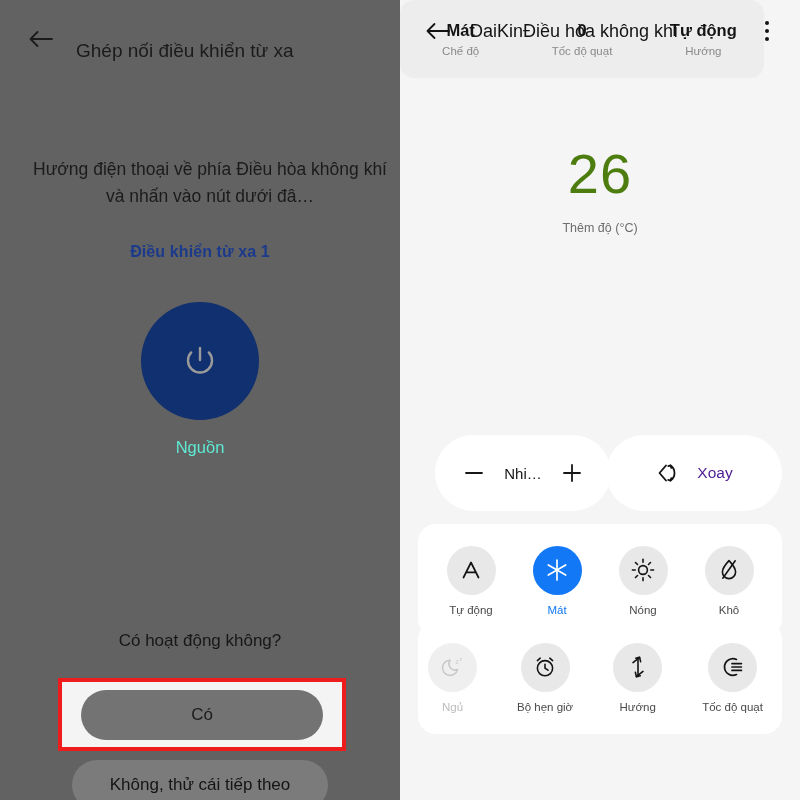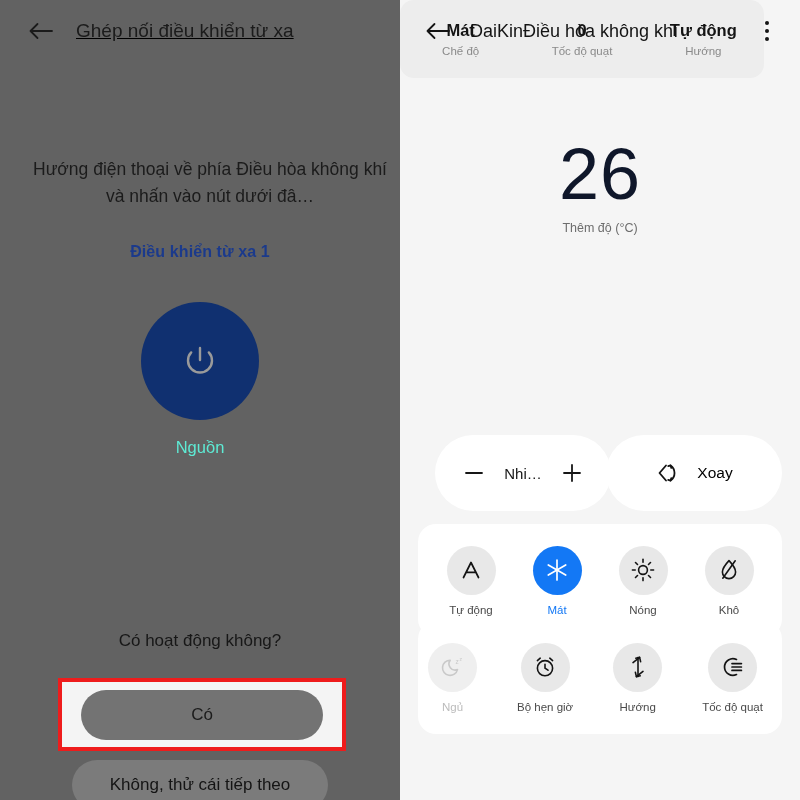--- a/index.html
+++ b/index.html
@@ -12,21 +12,21 @@
 
   
   .left-panel {
     position: relative;
     width: 400px; height: 800px;
     background: #626262;
     overflow: hidden;
   }
   .l-header {
     position: absolute; top: 0; left: 0; width: 437px; height: 62px;
-    display: flex; align-items: center; text-decoration: underline;
+    display: flex; align-items: flex-end;
   }
   .l-back {
     width: 46px; height: 46px; margin-left: 18px;
     display: flex; align-items: center; justify-content: center;
   }
   .l-title {
     font-size: 19px; color: #1b1b1b; font-weight: 400;
     margin-left: 12px; white-space: nowrap;
   }
   .l-instruction {
@@ -100,21 +100,21 @@
     position: absolute; right: 16px; top: 14px;
     width: 34px; height: 34px;
     display: flex; flex-direction: column; align-items: center;
     justify-content: center; gap: 4px; cursor: pointer;
   }
   .r-menu i { width: 4px; height: 4px; background: #141414; border-radius: 50%; display:block; }
   .r-temp-block {
     position: absolute; left: 0; top: 133px; width: 400px; text-align: center;
   }
   .r-temp-value {
-    font-size: 72px; font-weight: 300; color: #0f172a; line-height: 82px;
+    font-size: 56px; font-weight: 300; color: #4d7c0f; line-height: 82px;
     letter-spacing: 1px;
   }
   .r-temp-label {
     font-size: 12.5px; color: #6d6d6d; margin-top: 6px;
   }
 
   .r-card {
     position: absolute; background: #ffffff; border-radius: 18px;
   }
   .r-status-card {
@@ -136,21 +136,21 @@
   }
   .r-ctl-icon { width: 26px; height: 26px; display:flex; align-items:center; justify-content:center; cursor:pointer;}
   .r-ctl-text { font-size: 15px; color: #171717; }
 
   .r-swing-ctl {
     left: 206px; top: 435px; width: 176px; height: 76px;
     border-radius: 38px;
     display: flex; align-items: center; justify-content: center; gap: 16px;
     cursor: pointer;
   }
-  .r-swing-text { font-size: 15.5px; color: #000000; }
+  .r-swing-text { font-size: 15.5px; color: #4c1d95; }
 
   .r-mode-card {
     left: 18px; top: 524px; width: 364px; height: 113px;
     border-radius: 18px;
     display: flex; align-items: center; justify-content: space-around;
     padding: 0 10px;
   }
   .r-extra-card {
     left: 18px; top: 621px; width: 364px; height: 113px;
     border-radius: 18px;

